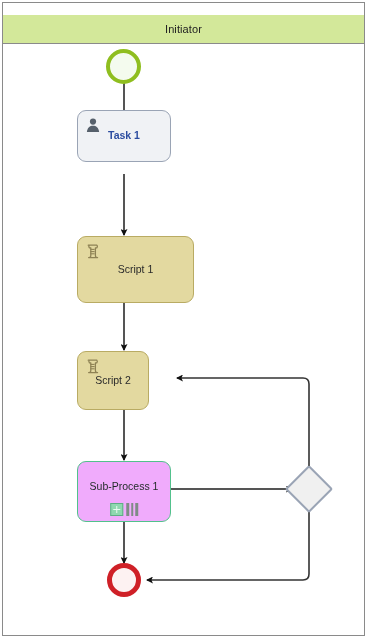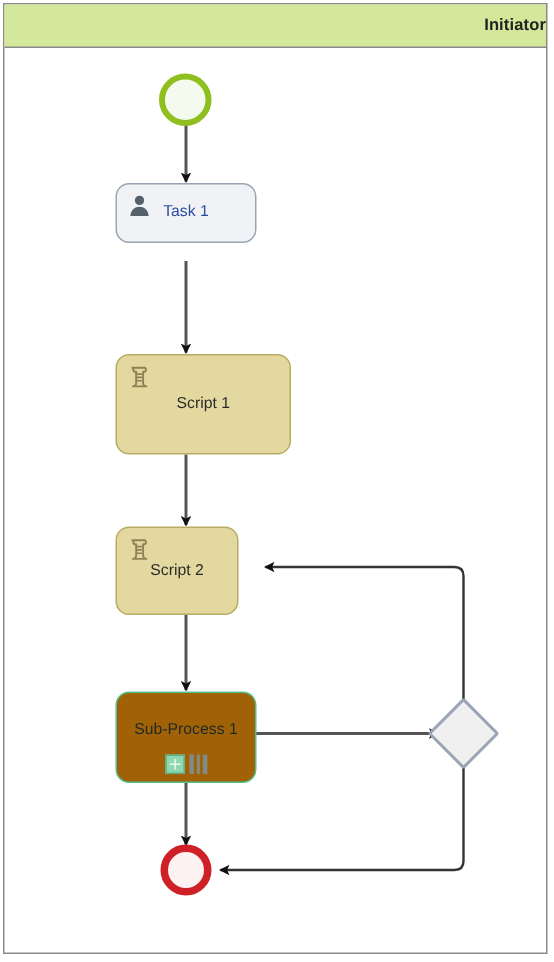--- a/index.html
+++ b/index.html
@@ -26,30 +26,29 @@
     top: 2px;
     width: 363px;
     height: 634px;
     border: 1px solid #8a8a8a;
     background: #ffffff;
     box-sizing: border-box;
   }
   .pool-header {
     position: absolute;
     left: 0;
-    top: 0;
+    top: 12px;
     width: 100%;
     height: 29px;
     background: #d3e89a;
     border-bottom: 1px solid #8a8a8a;
     box-sizing: border-box;
     display: flex;
     align-items: center;
-    justify-content: flex-end;
-    font-weight: bold;
+    justify-content: center;
   }
   .pool-header-label {
     font-size: 11px;
     color: #222222;
     letter-spacing: 0.1px;
   }
   
   .event {
     position: absolute;
     border-radius: 50%;
@@ -88,21 +87,21 @@
     background: #f0f2f5;
   }
   .task-user .task-label { color: #2c4da0; }
   .task-script {
     border-color: #b9ab63;
     background: #e3d9a0;
   }
   .task-script .task-label { color: #2a2a2a; }
   .subprocess {
     border-color: #52c18c;
-    background: #a16207;
+    background: #f0abfc;
   }
   .subprocess .task-label { color: #1f2a26; }
   
   .task-icon {
     position: absolute;
     left: 7px;
     top: 6px;
     width: 16px;
     height: 16px;
   }
@@ -189,21 +188,21 @@
 
     <path d="M168,489 L292,489" stroke="#555555" stroke-width="2" fill="none" marker-end="url(#arrowhead)"></path>
 
     <path d="M309,470 L309,384 Q309,378 303,378 L177,378" stroke="#333333" stroke-width="1.6" fill="none" marker-end="url(#arrowhead)"></path>
 
     <path d="M309,509 L309,574 Q309,580 303,580 L147,580" stroke="#333333" stroke-width="1.6" fill="none" marker-end="url(#arrowhead)"></path>
   </svg>
 
   <div class="event start-event" style="left:106px; top:49px;"></div>
 
-  <div class="task task-user" style="left:77px; top:122px; width:94px; height:40px;">
+  <div class="task task-user" style="left:77px; top:110px; width:94px; height:52px;font-weight:bold;">
     <span class="task-icon">
       <svg viewBox="0 0 16 16" width="16" height="16" xmlns="http://www.w3.org/2000/svg">
         <circle cx="8" cy="4.6" r="3.1" fill="#56606b"></circle>
         <path d="M1.9,15 C2.3,10.6 5,8.8 8,8.8 C11,8.8 13.7,10.6 14.1,15 Z" fill="#56606b"></path>
       </svg>
     </span>
     <span class="task-label">Task 1</span>
   </div>
 
   <div class="task task-script" style="left:77px; top:236px; width:117px; height:67px;">
@@ -211,21 +210,21 @@
       <svg viewBox="0 0 16 16" width="16" height="16" xmlns="http://www.w3.org/2000/svg">
         <path d="M3.2,2.2 h8.6 a2,2 0 0 1 0,2.6 h-1.4 v7.6 a2.2,2.2 0 0 0 2.2,2.2 h-9 a2.2,2.2 0 0 0 2.2,-2.2 v-7.6 h-1.4 a2,2 0 0 1 0,-2.6 z" fill="none" stroke="#8e8254" stroke-width="1.25" stroke-linejoin="round"></path>
         <line x1="5.4" y1="6.4" x2="9.6" y2="6.4" stroke="#8e8254" stroke-width="1.1"></line>
         <line x1="5.4" y1="8.6" x2="9.6" y2="8.6" stroke="#8e8254" stroke-width="1.1"></line>
         <line x1="5.4" y1="10.8" x2="9.6" y2="10.8" stroke="#8e8254" stroke-width="1.1"></line>
       </svg>
     </span>
     <span class="task-label">Script 1</span>
   </div>
 
-  <div class="task task-script" style="left:77px; top:351px; width:82px; height:59px;">
+  <div class="task task-script" style="left:77px; top:351px; width:72px; height:59px;">
     <span class="task-icon">
       <svg viewBox="0 0 16 16" width="16" height="16" xmlns="http://www.w3.org/2000/svg">
         <path d="M3.2,2.2 h8.6 a2,2 0 0 1 0,2.6 h-1.4 v7.6 a2.2,2.2 0 0 0 2.2,2.2 h-9 a2.2,2.2 0 0 0 2.2,-2.2 v-7.6 h-1.4 a2,2 0 0 1 0,-2.6 z" fill="none" stroke="#8e8254" stroke-width="1.25" stroke-linejoin="round"></path>
         <line x1="5.4" y1="6.4" x2="9.6" y2="6.4" stroke="#8e8254" stroke-width="1.1"></line>
         <line x1="5.4" y1="8.6" x2="9.6" y2="8.6" stroke="#8e8254" stroke-width="1.1"></line>
         <line x1="5.4" y1="10.8" x2="9.6" y2="10.8" stroke="#8e8254" stroke-width="1.1"></line>
       </svg>
     </span>
     <span class="task-label">Script 2</span>
   </div>

